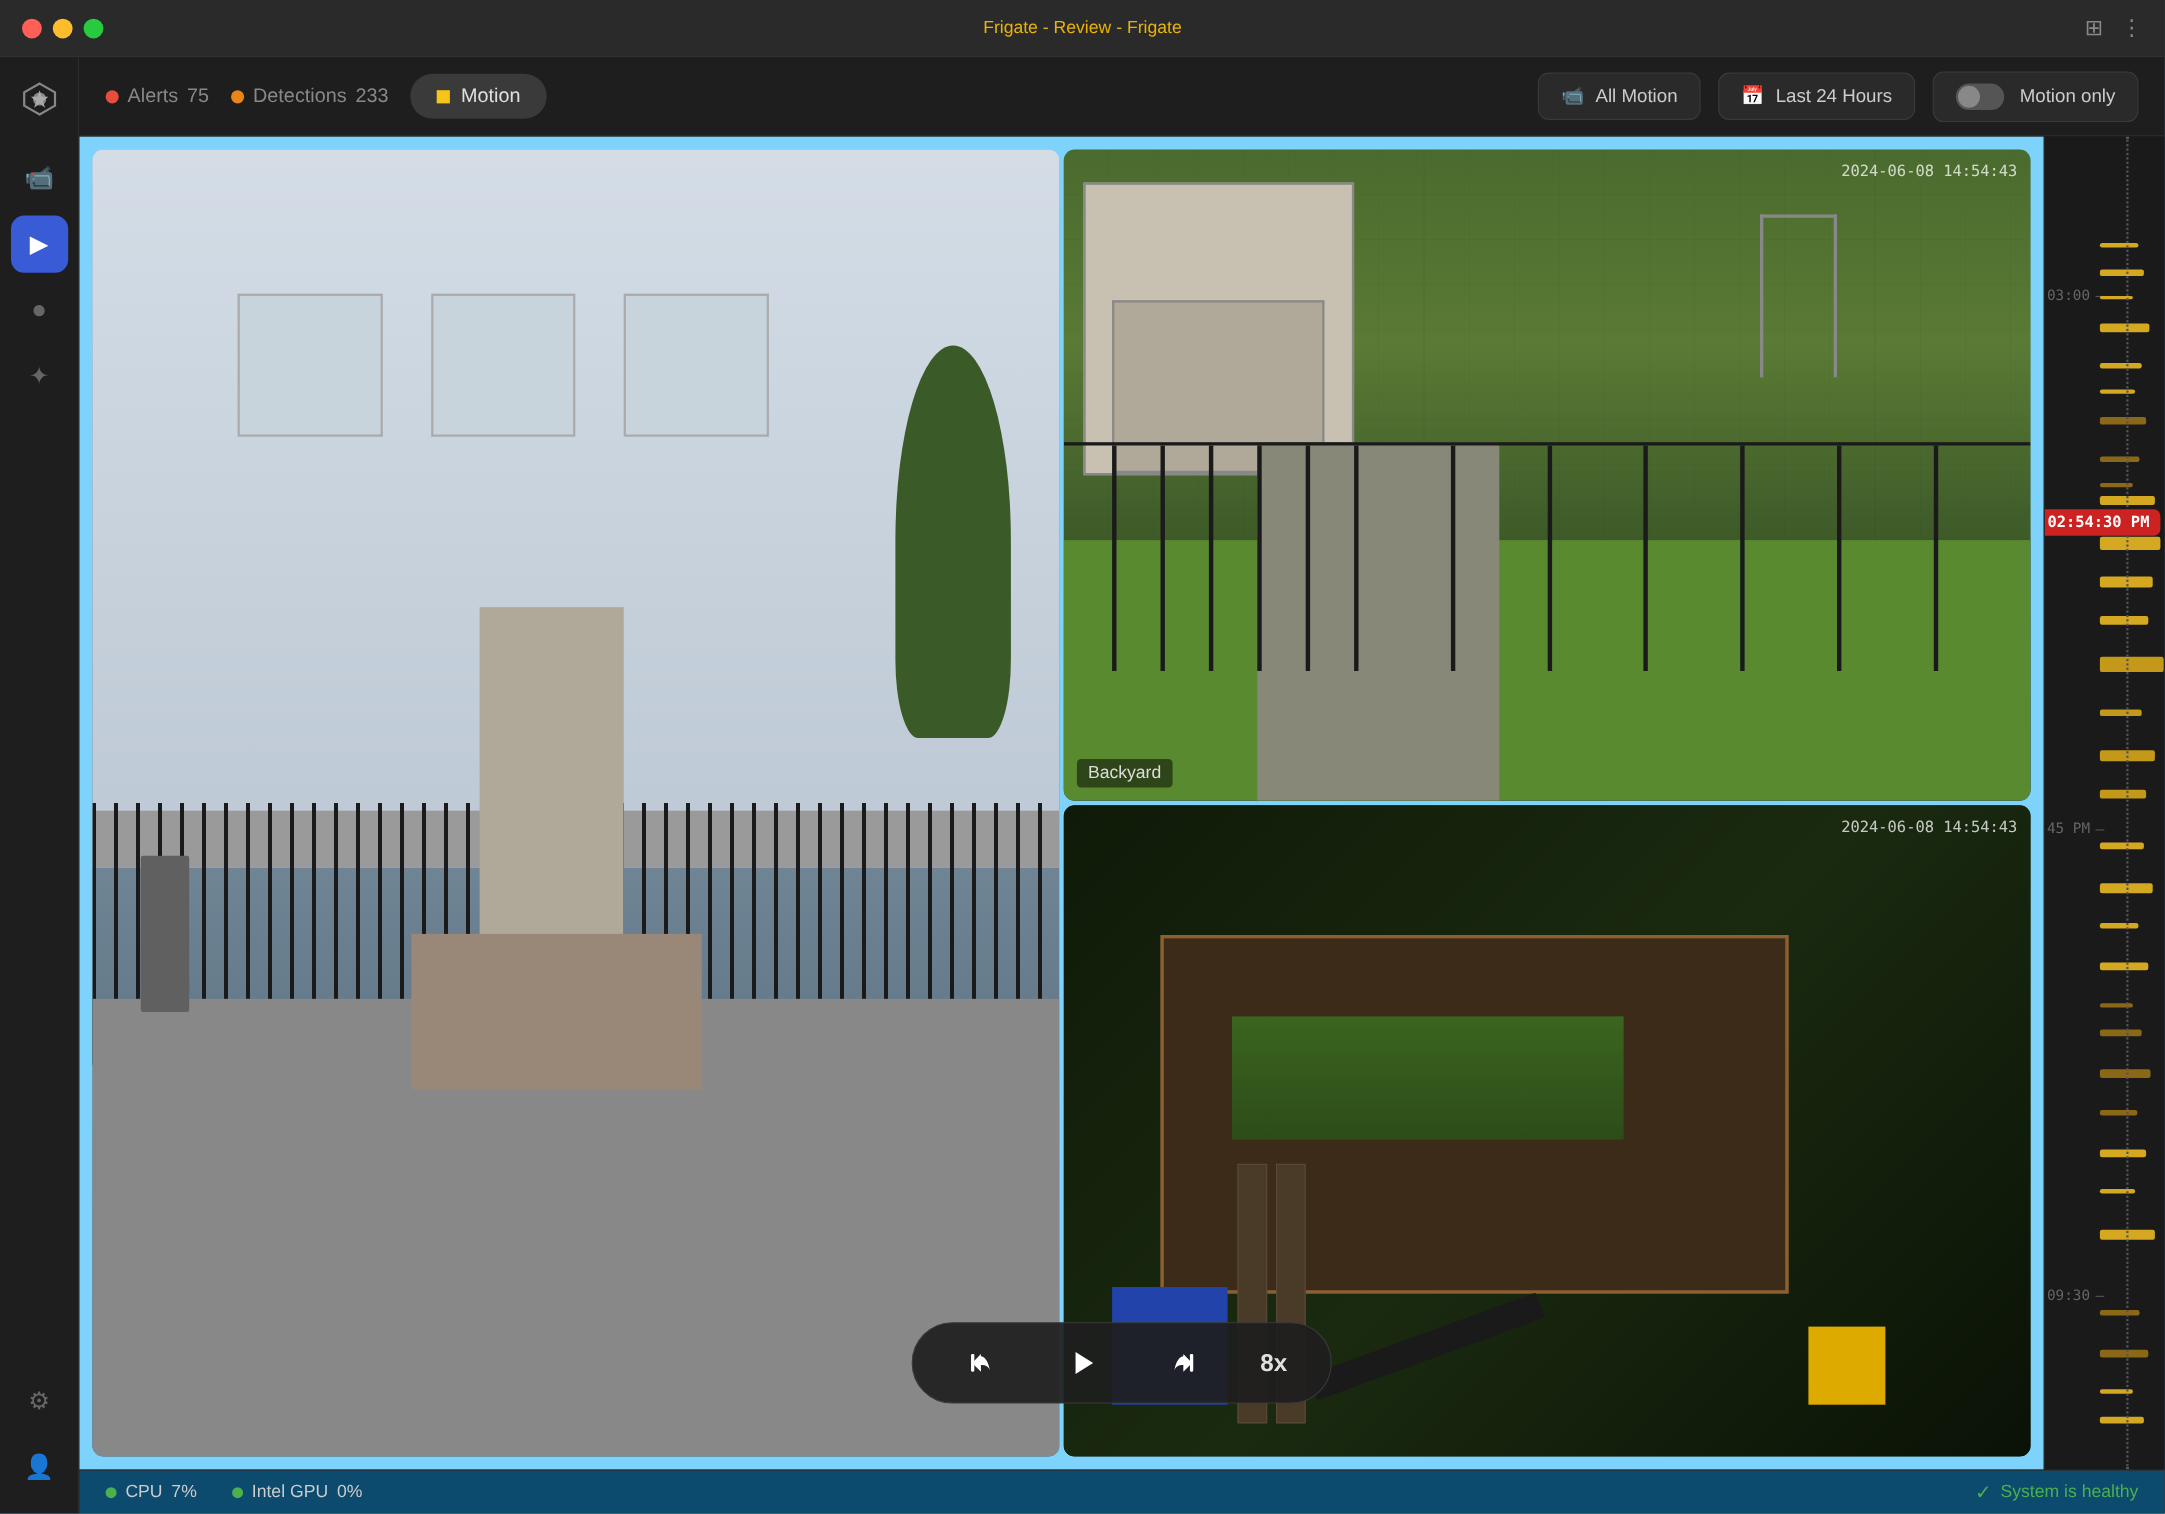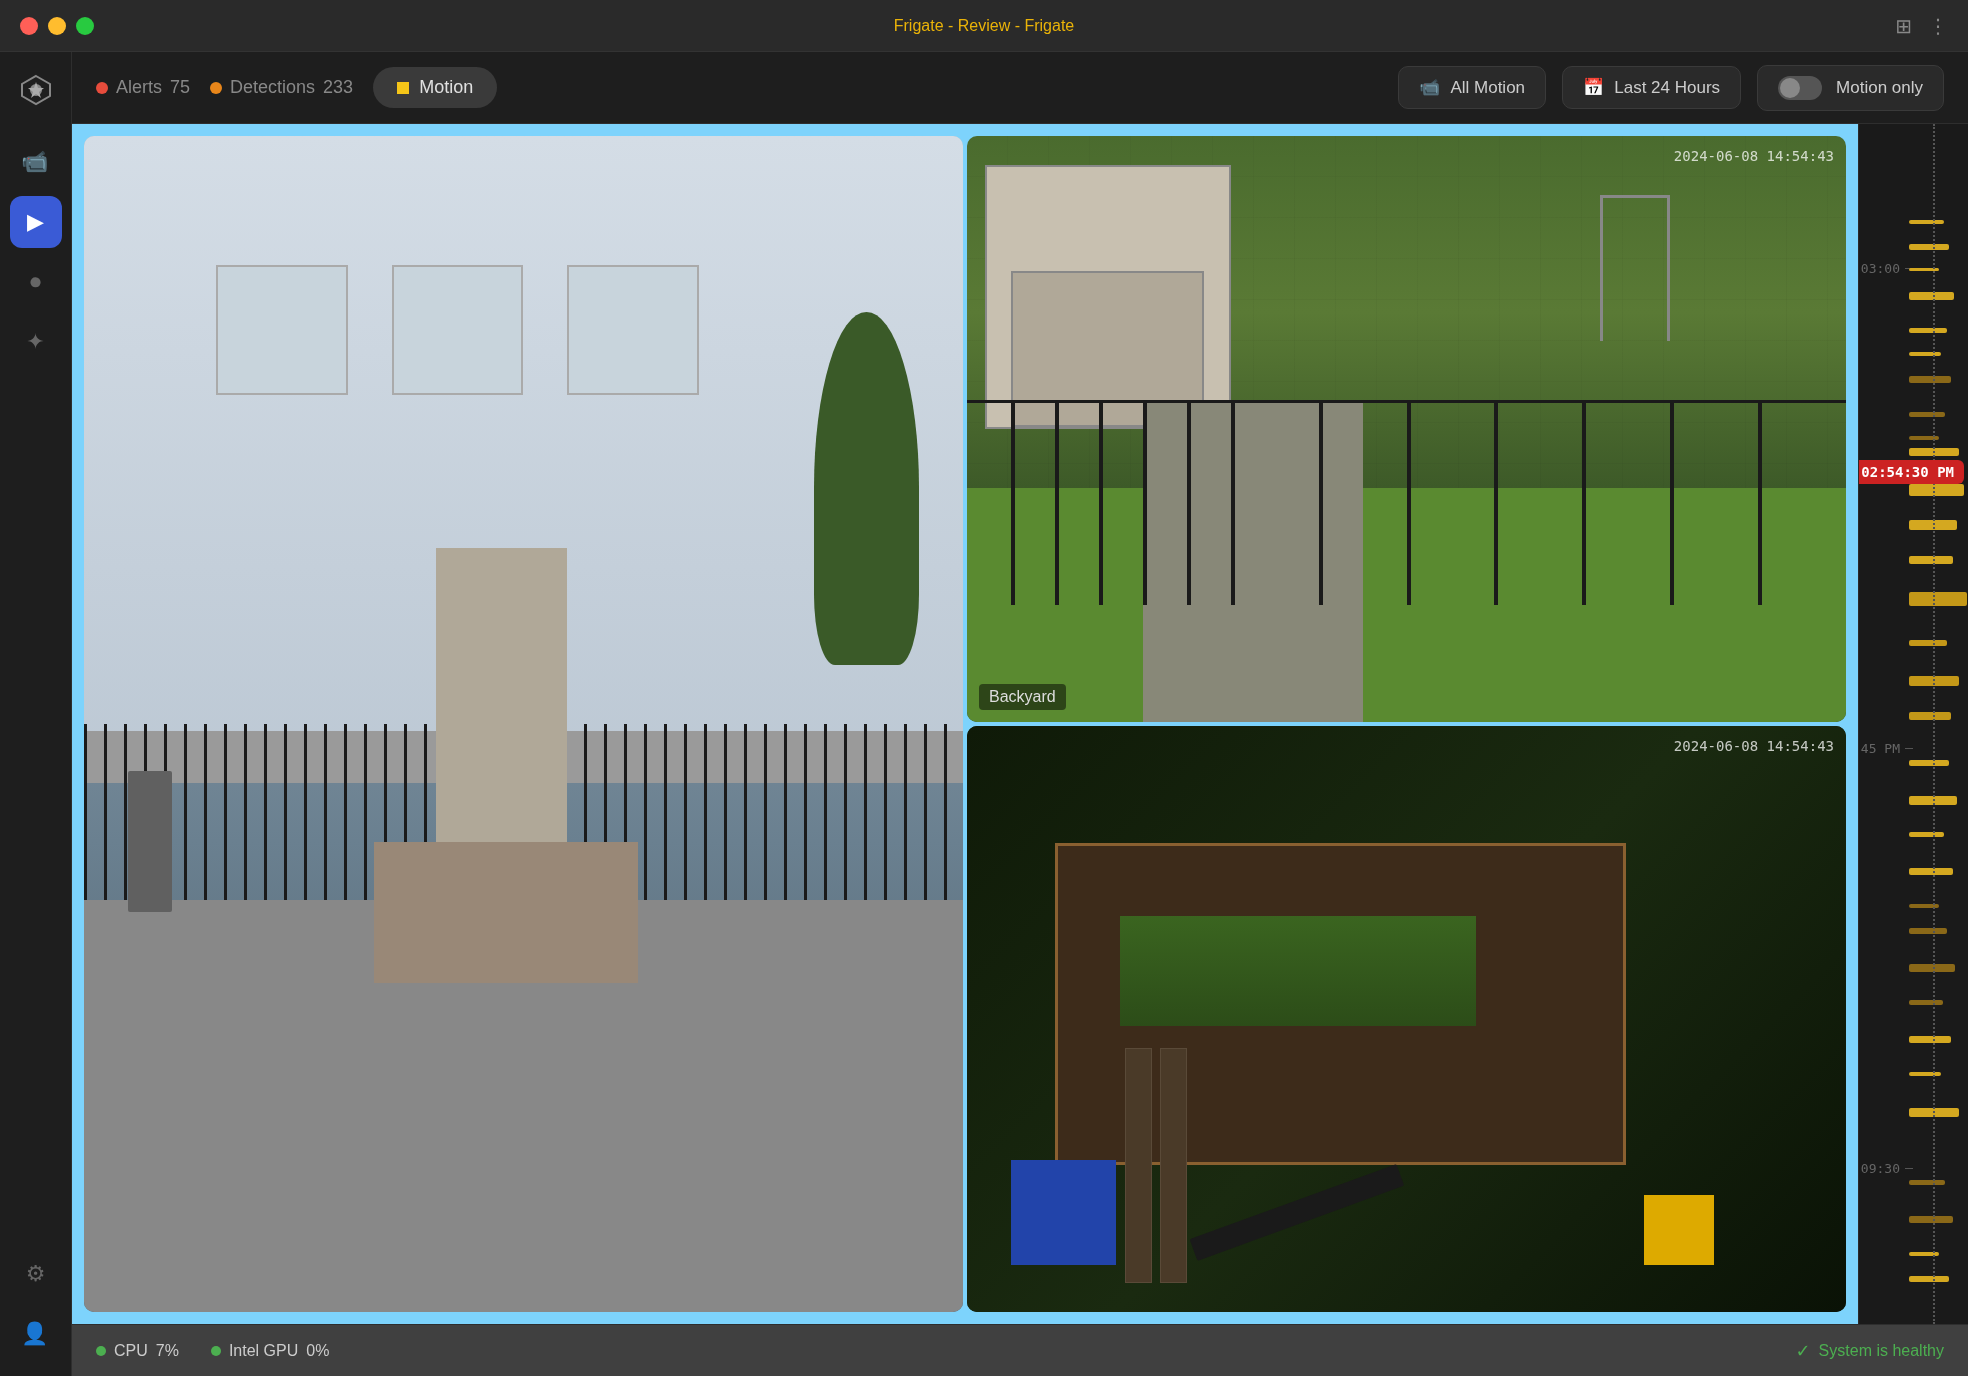--- a/index.html
+++ b/index.html
@@ -498,22 +498,22 @@
     .timeline-tick {
       position: absolute;
       left: 46px;
       width: 8px;
       height: 1px;
       background: #555;
     }
 
     
     .statusbar {
-      height: 52px;
-      background: #404040;
+      height: 40px;
+      background: #0c4a6e;
       border-top: 1px solid #2e2e2e;
       display: flex;
       align-items: center;
       padding: 0 24px;
       gap: 32px;
       flex-shrink: 0;
     }
     .status-item {
       display: flex;
       align-items: center;
@@ -696,20 +696,40 @@
             <div class="yellow-object"></div>
 
             <div style="position:absolute;bottom:5%;left:18%;width:3%;height:40%;background:#4a3a28;border:1px solid #5a4a38;"></div>
             <div style="position:absolute;bottom:5%;left:22%;width:3%;height:40%;background:#4a3a28;border:1px solid #5a4a38;"></div>
           </div>
           <span class="cam-timestamp">2024-06-08 14:54:43</span>
         </div>
 
       </div>
 
+      <div class="playback-controls">
+        <button class="ctrl-btn">
+          <svg width="32" height="32" viewBox="0 0 32 32" fill="white">
+            <path d="M16 8 L8 16 L16 24 L16 18 C20.4 18 24 19.6 24 24 C24 18 20.4 10 16 10 Z"></path>
+            <rect x="7" y="8" width="3" height="16" rx="1"></rect>
+          </svg>
+        </button>
+        <button class="ctrl-btn">
+          <svg width="32" height="32" viewBox="0 0 32 32" fill="white">
+            <polygon points="10,6 26,16 10,26"></polygon>
+          </svg>
+        </button>
+        <button class="ctrl-btn">
+          <svg width="32" height="32" viewBox="0 0 32 32" fill="white">
+            <path d="M16 8 L24 16 L16 24 L16 18 C11.6 18 8 19.6 8 24 C8 18 11.6 10 16 10 Z"></path>
+            <rect x="22" y="8" width="3" height="16" rx="1"></rect>
+          </svg>
+        </button>
+        <span class="speed-label">8x</span>
+      </div>
 
       <div class="timeline-panel">
 
         <div class="timeline-indicator" style="top: 28%">02:54:30 PM</div>
 
         <div class="time-label" style="top: 12%">03:00</div>
         <div class="timeline-tick" style="top: 12%"></div>
 
         <div class="timeline-bar" style="top: 8%; height: 4px; width: 35px;"></div>
         <div class="timeline-bar" style="top: 10%; height: 6px; width: 40px;"></div>

